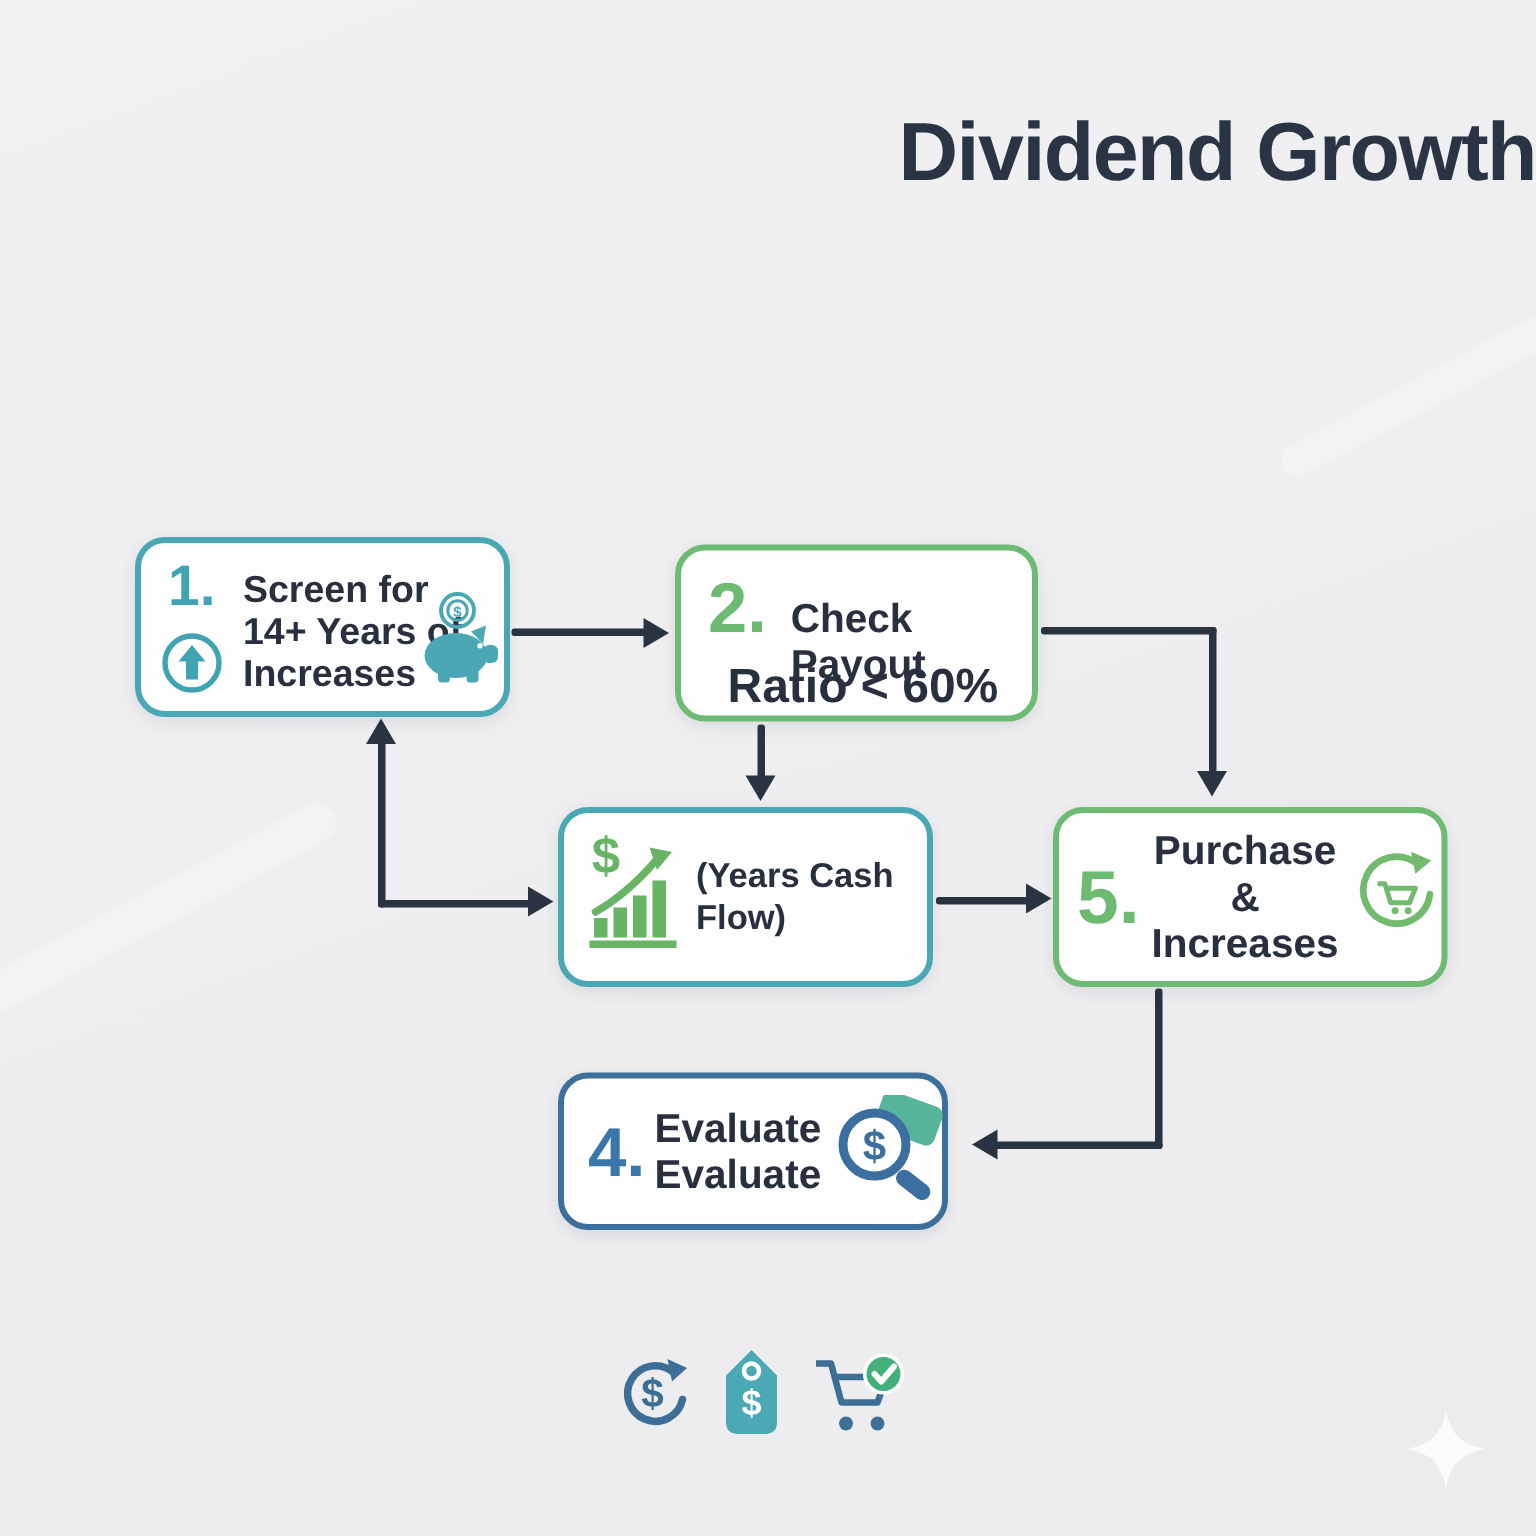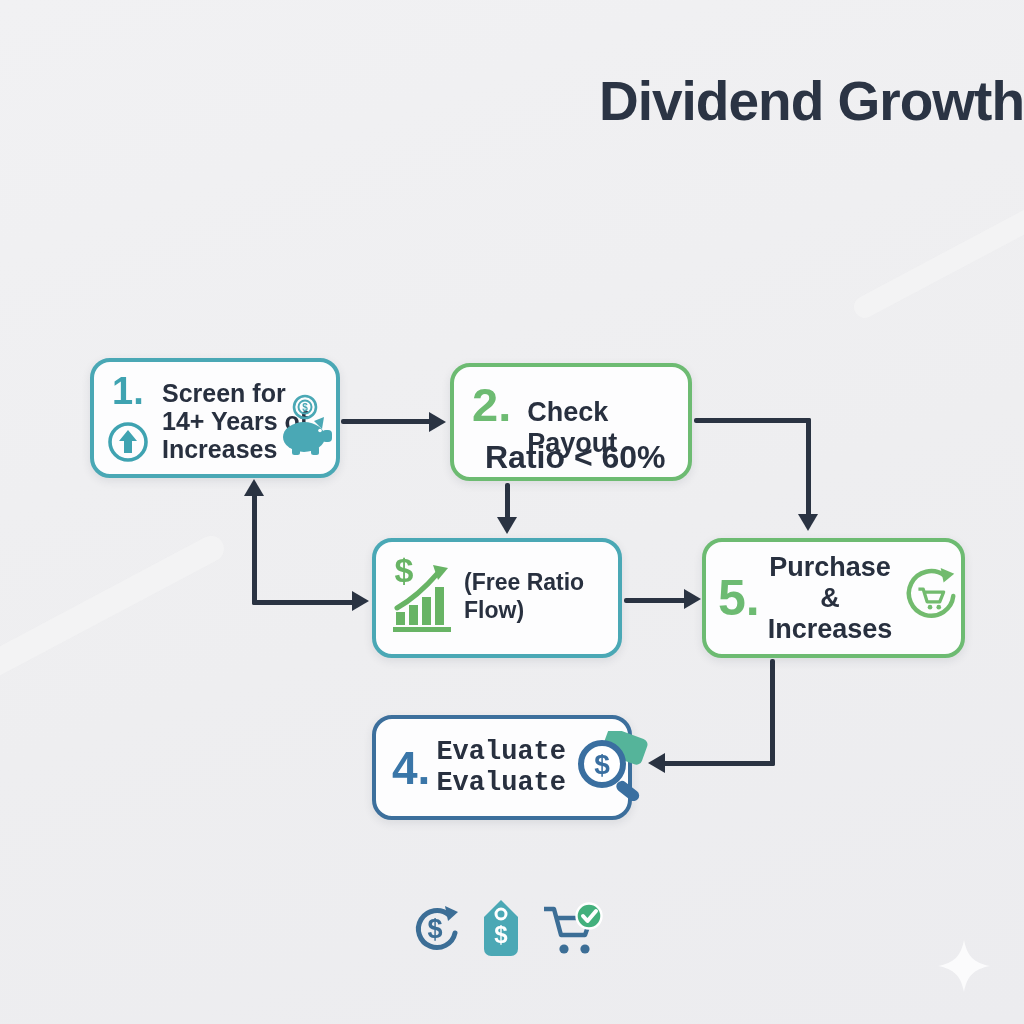--- a/index.html
+++ b/index.html
@@ -42,21 +42,21 @@
   #step3 .inner{display:flex;align-items:center;gap:10px;padding:12px 10px 12px 14px;}
   #step3 .l1{font-size:28px;line-height:32px;}
   #step3 .l2{font-size:23px;line-height:28px;}
   
   #step5 .inner{display:flex;align-items:center;gap:8px;padding:10px 12px;height:100%;box-sizing:border-box;}
   #step5 .num{font-size:50px;}
   #step5 .ctr{flex:1;text-align:center;font-size:27px;line-height:31px;}
   
   #step4 .inner{display:flex;align-items:center;gap:6px;padding:6px 10px 6px 16px;height:100%;box-sizing:border-box;}
   #step4 .num{font-size:46px;}
-  #step4 .ctr{flex:1;text-align:center;font-size:27px;line-height:31px;font-family:Liberation Mono, monospace;}
+  #step4 .ctr{flex:1;text-align:center;font-size:27px;line-height:31px;}
   
   .hline,.vline{position:absolute;background:#2a3342;border-radius:2px;}
   .hline{height:5px;}
   .vline{width:5px;}
   .ah{position:absolute;width:0;height:0;}
   .ah-right{border-top:10px solid transparent;border-bottom:10px solid transparent;border-left:17px solid #2a3342;}
   .ah-left{border-top:10px solid transparent;border-bottom:10px solid transparent;border-right:17px solid #2a3342;}
   .ah-down{border-left:10px solid transparent;border-right:10px solid transparent;border-top:17px solid #2a3342;}
   .ah-up{border-left:10px solid transparent;border-right:10px solid transparent;border-bottom:17px solid #2a3342;}
   
@@ -146,21 +146,21 @@
           <rect x="6" y="58" width="9" height="13" fill="#68b465"></rect>
           <rect x="19" y="51" width="9" height="20" fill="#68b465"></rect>
           <rect x="32" y="43" width="9" height="28" fill="#68b465"></rect>
           <rect x="45" y="33" width="9" height="38" fill="#68b465"></rect>
           <rect x="3" y="73" width="58" height="5" fill="#68b465"></rect>
           <path d="M7 54 Q28 42 47 20" fill="none" stroke="#68b465" stroke-width="5" stroke-linecap="round"></path>
           <polygon points="43,11 58,14 48,26" fill="#68b465"></polygon>
         </svg>
       </span>
       <div class="btxt">
-        <div class="l2">(Free Ratio Flow)</div>
+        <div class="l2">(Years Cash Flow)</div>
       </div>
     </div>
   </div>
 
   <div class="box b-green" id="step5" style="left:702px;top:538px;width:263px;height:120px;">
     <div class="inner">
       <span class="num n-green">5.</span>
       <div class="ctr btxt">
         <div>Purchase &amp;</div>
         <div>Increases</div>

